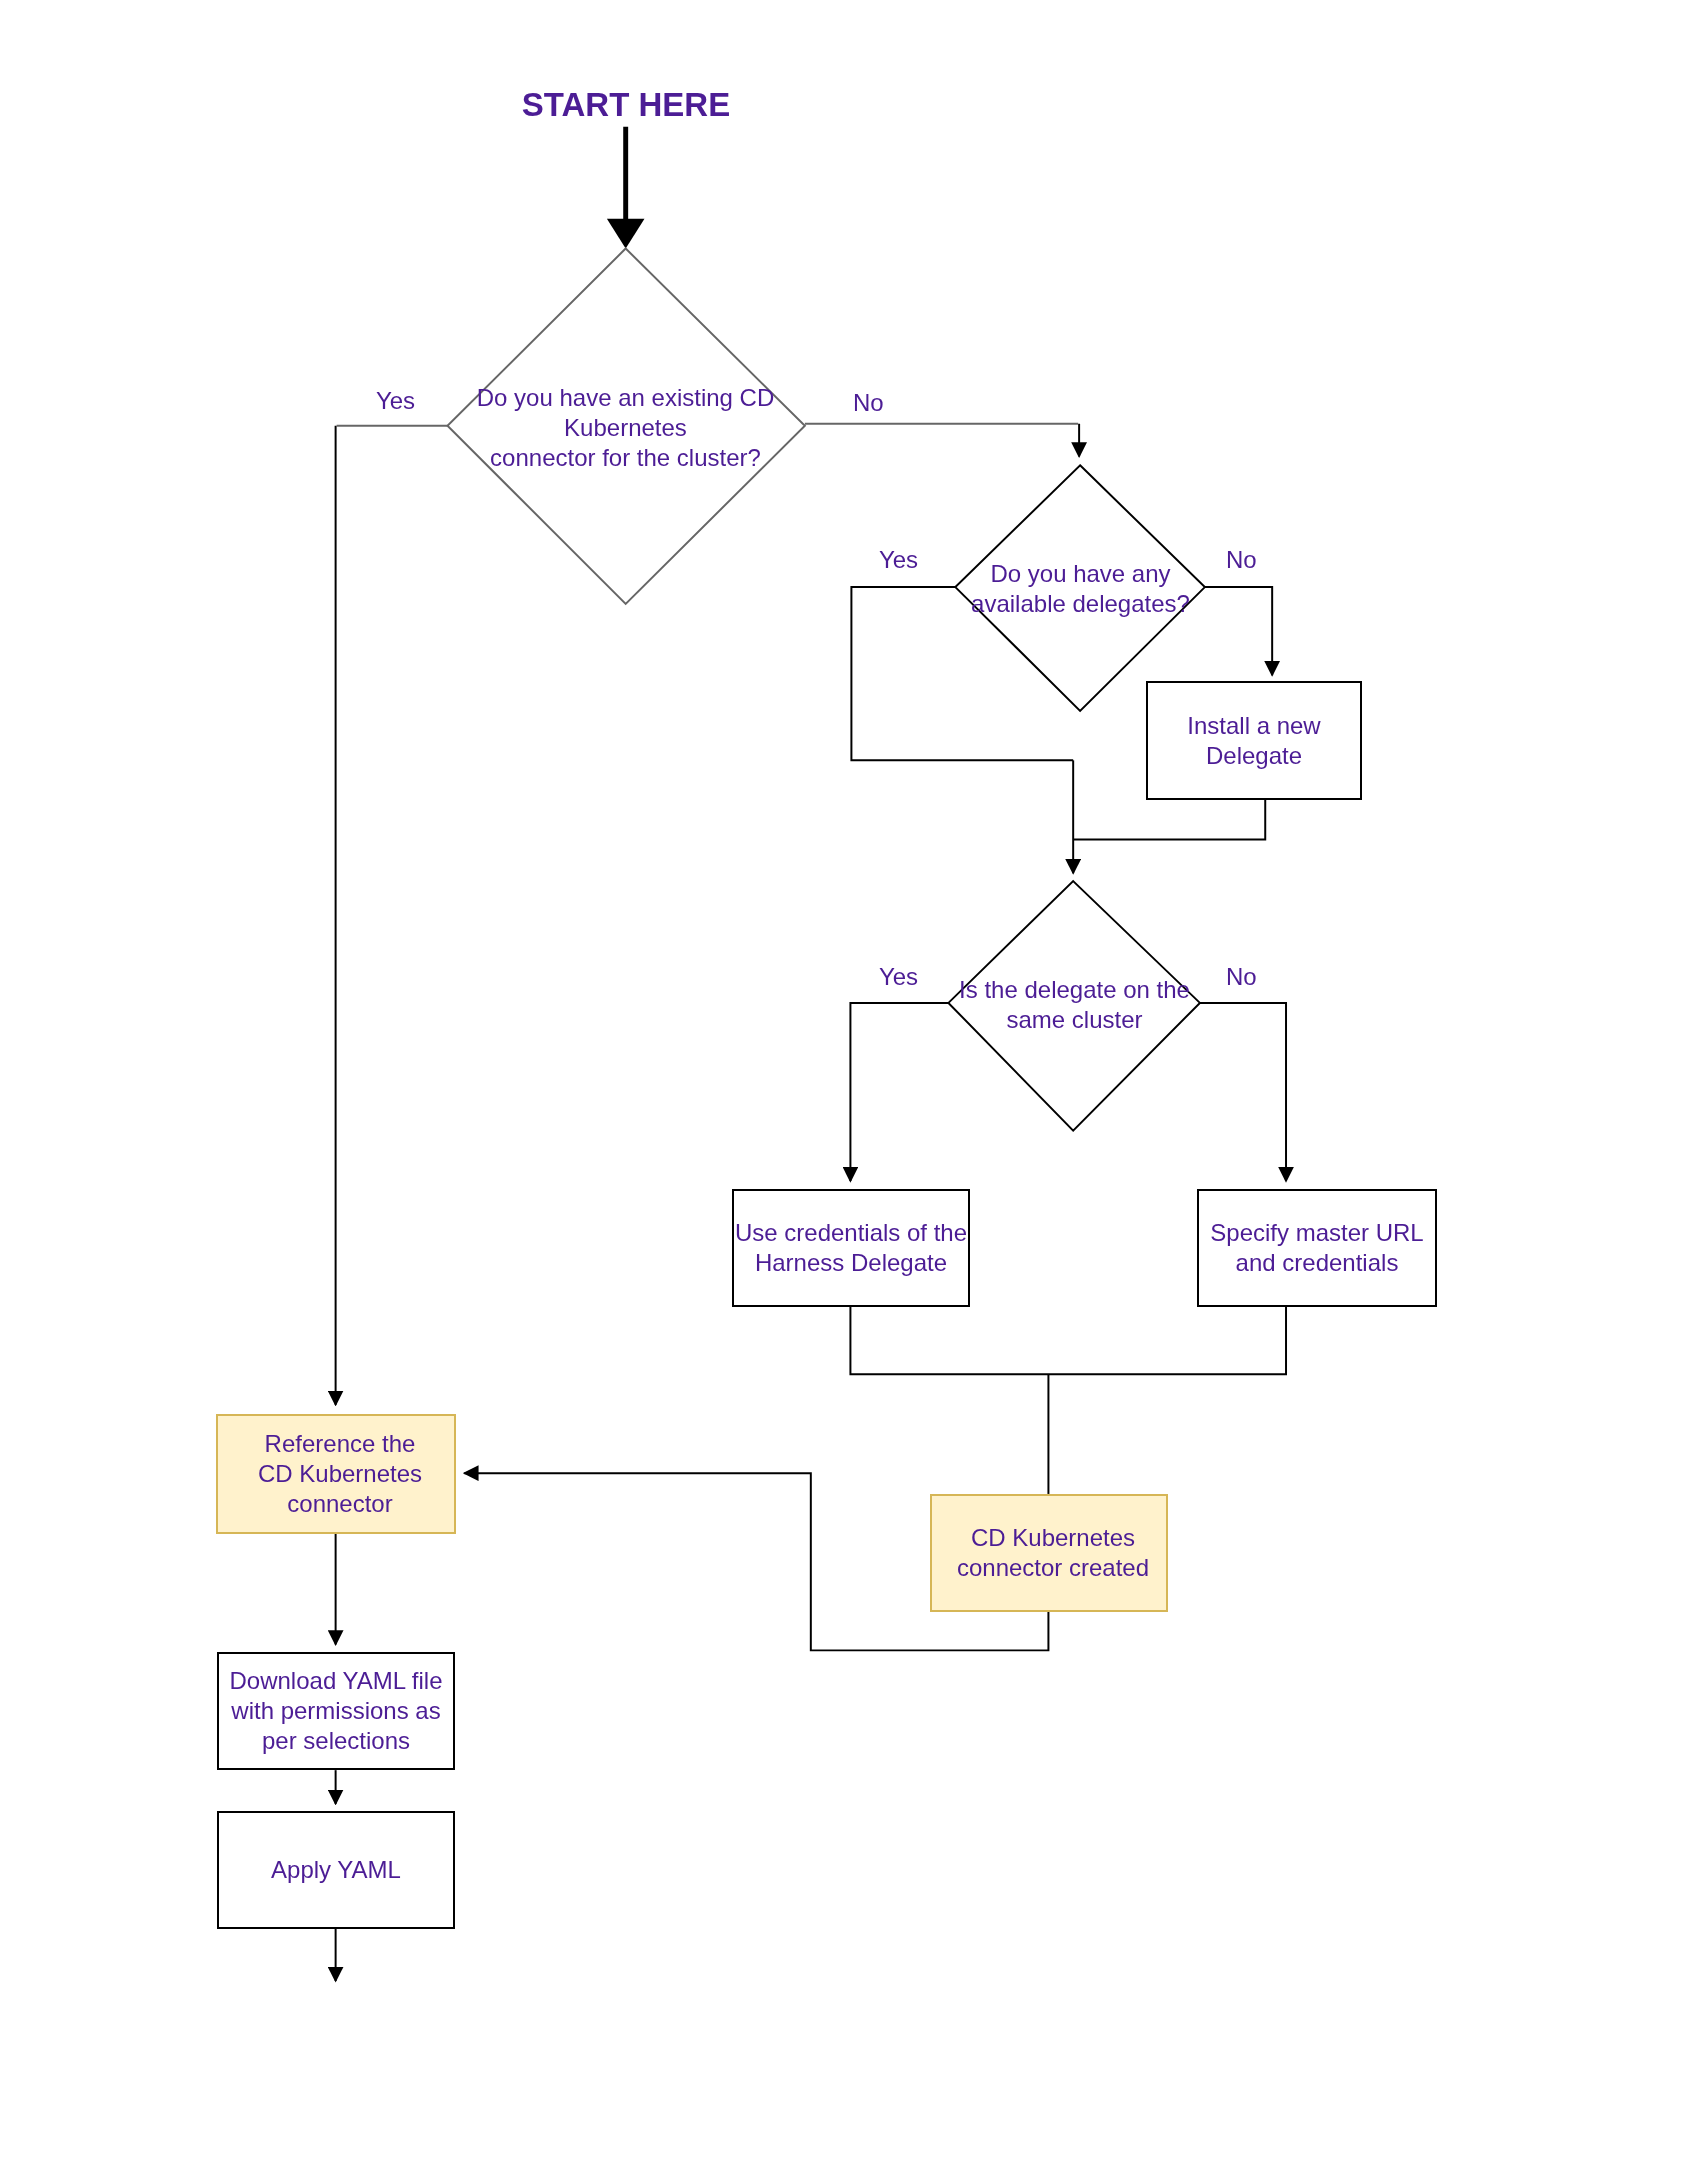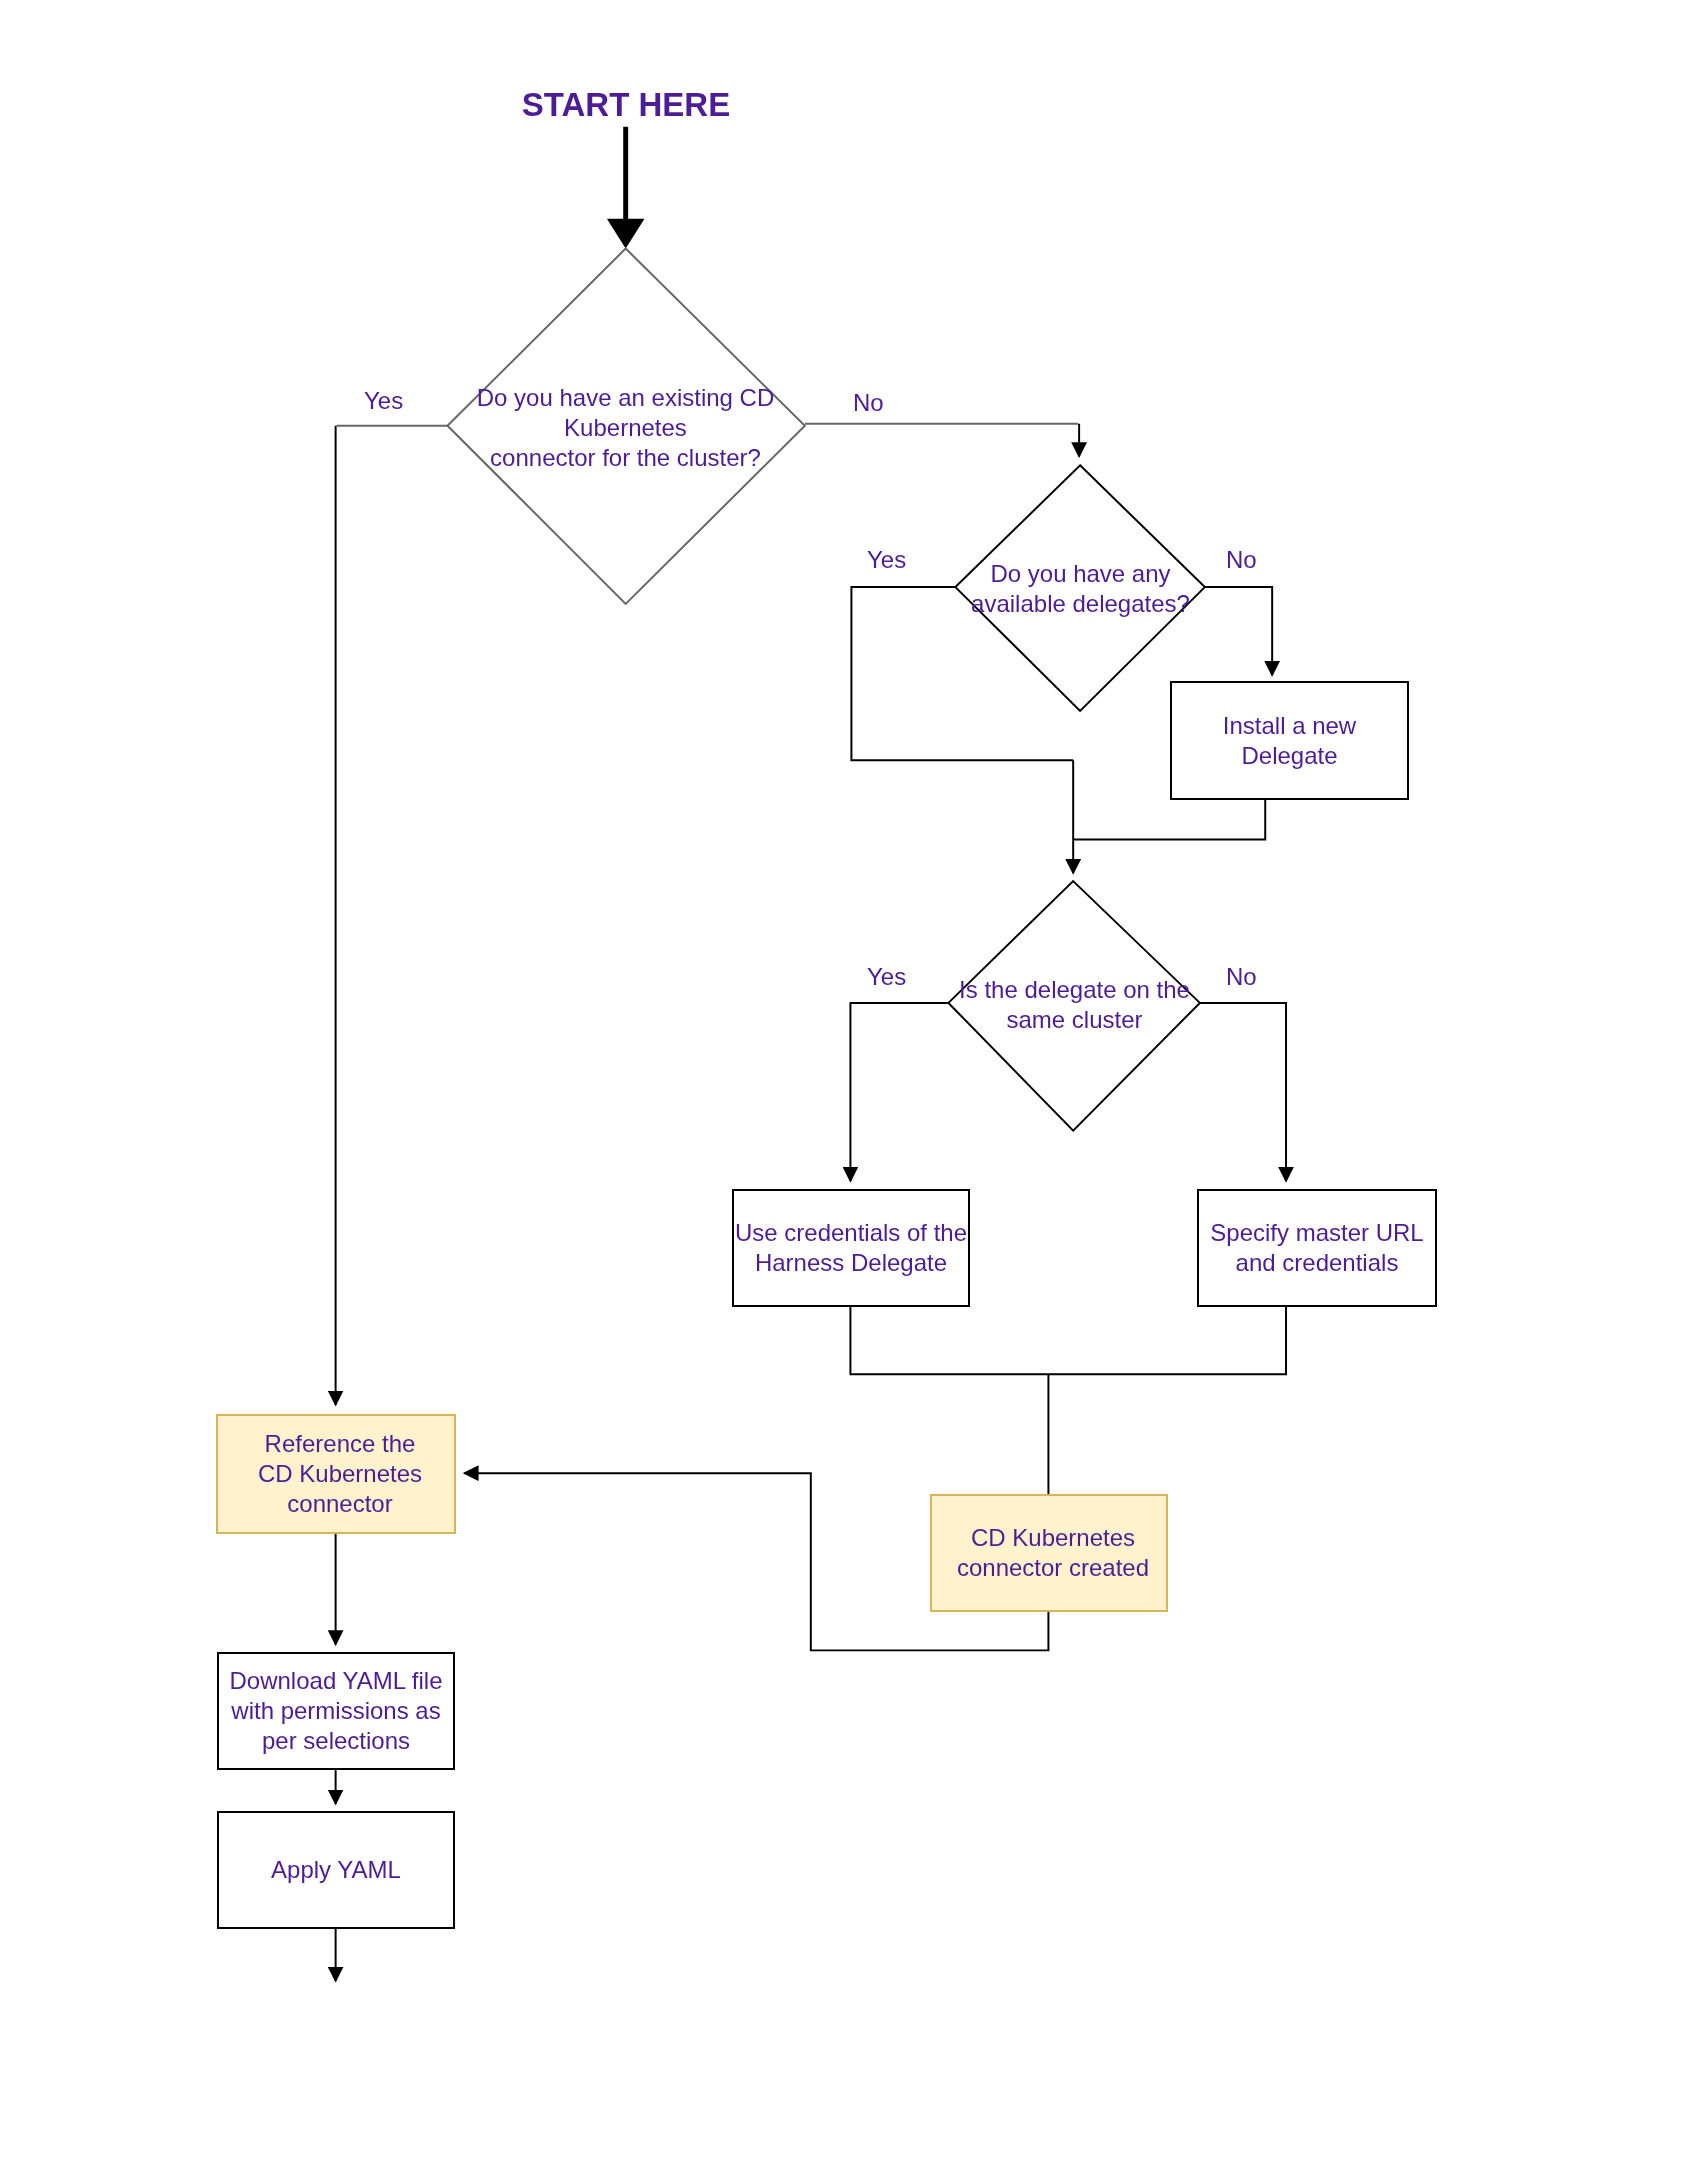--- a/index.html
+++ b/index.html
@@ -38,21 +38,21 @@
     font-size:24px;
     line-height:30px;
     background:transparent;
   }
   .edge-label{
     position:absolute;
     font-size:24px;
     line-height:26px;
     white-space:nowrap;
   }
-  .edge-label.right{text-align:left;}
+  .edge-label.right{text-align:center;}
   #start-title{
     position:absolute;
     left:507px;top:87px;width:238px;
     text-align:center;
     font-size:33px;
     font-weight:bold;
     line-height:36px;
   }
 </style>
 </head>
@@ -113,21 +113,21 @@
   <div class="diamond-label" style="left:926px;top:975px;width:297px;height:59px;">Is the delegate on the
 same cluster</div>
 
   <div class="edge-label right" style="left:364px;top:388px;width:63px;">Yes</div>
   <div class="edge-label" style="left:853px;top:390px;width:63px;">No</div>
   <div class="edge-label right" style="left:867px;top:547px;width:63px;">Yes</div>
   <div class="edge-label" style="left:1226px;top:547px;width:63px;">No</div>
   <div class="edge-label right" style="left:867px;top:964px;width:63px;">Yes</div>
   <div class="edge-label" style="left:1226px;top:964px;width:63px;">No</div>
 
-  <div class="node" style="left:1146px;top:681px;width:239px;height:119px;margin-left:24px;">Install a new
+  <div class="node" style="left:1146px;top:681px;width:216px;height:119px;">Install a new
 Delegate</div>
 
   <div class="node" style="left:732px;top:1189px;width:238px;height:118px;">Use credentials of the
 Harness Delegate</div>
 
   <div class="node" style="left:1166px;top:1189px;width:240px;height:118px;margin-left:31px;">Specify master URL
 and credentials</div>
 
   <div class="node highlight" style="left:930px;top:1494px;width:238px;height:118px;">CD Kubernetes
 connector created</div>

